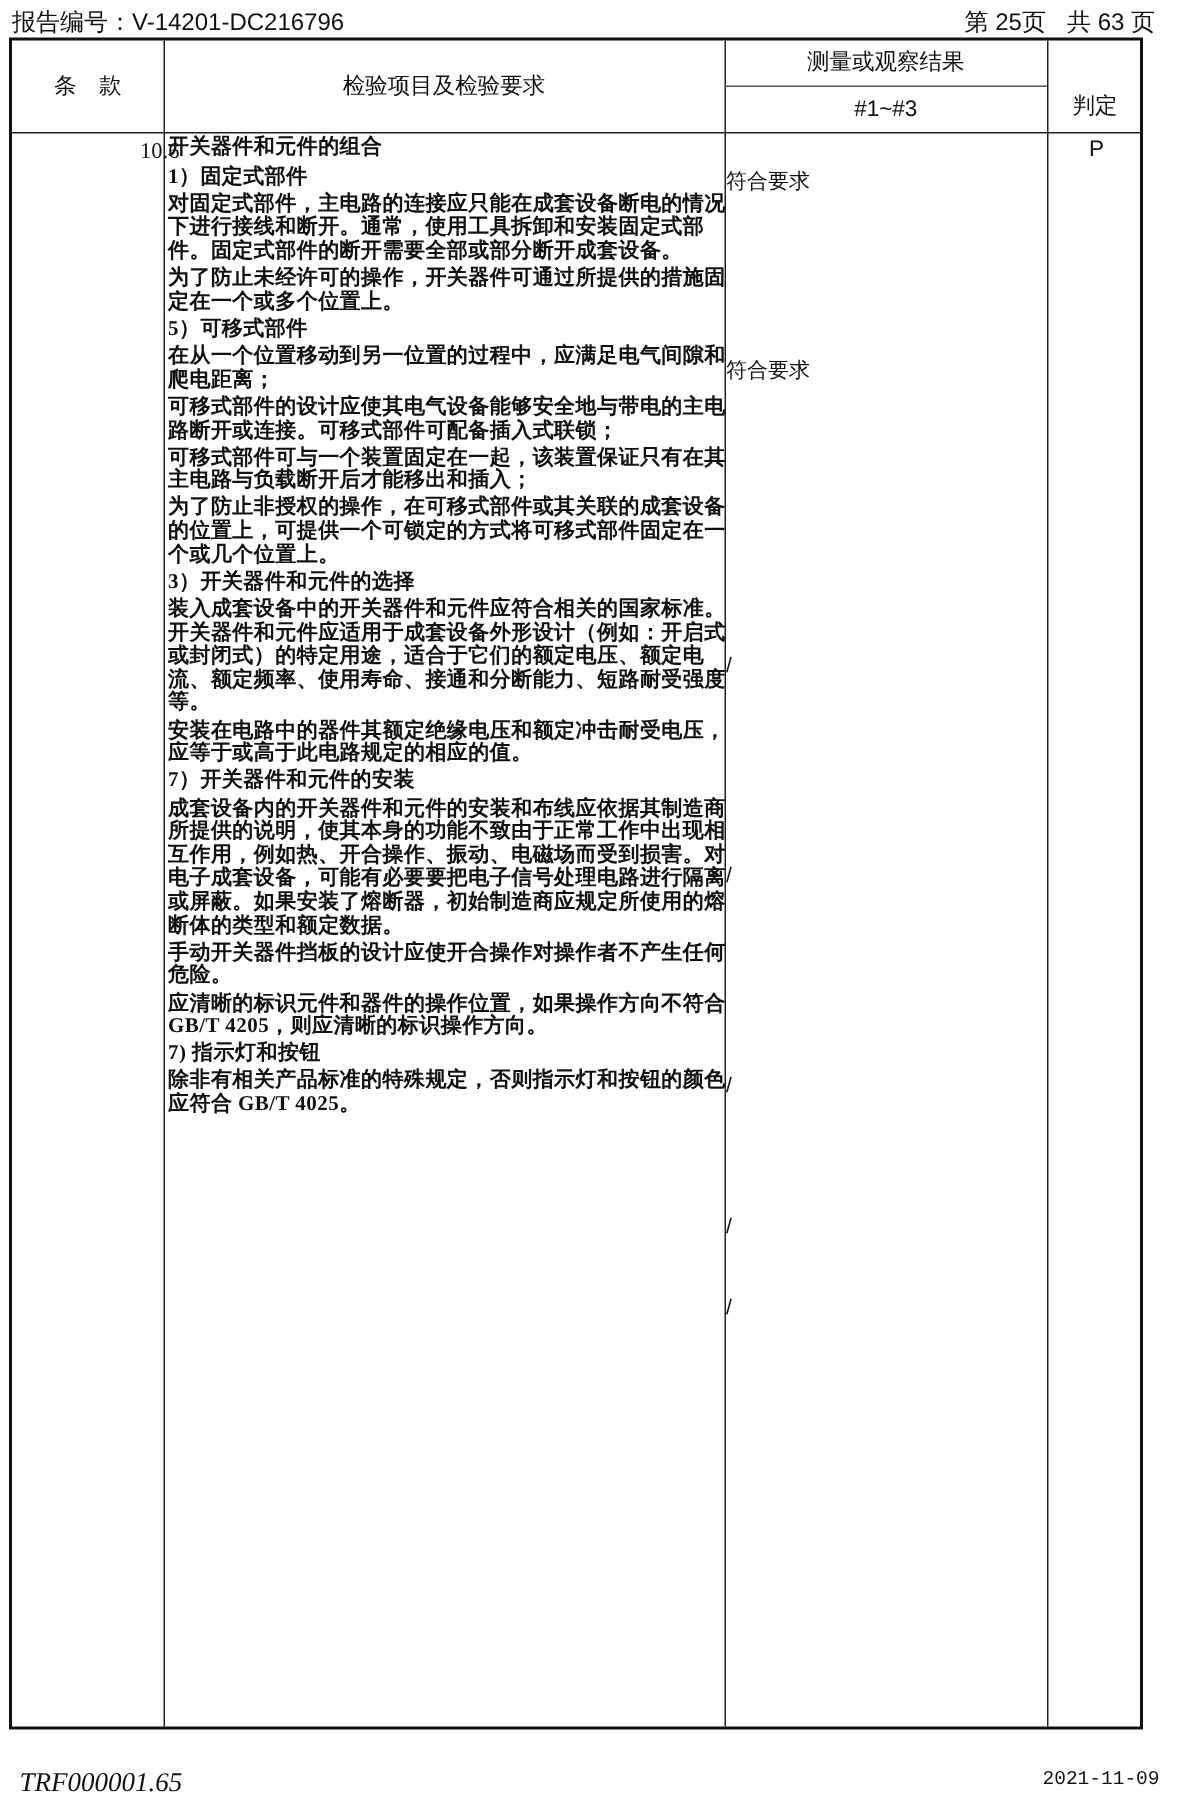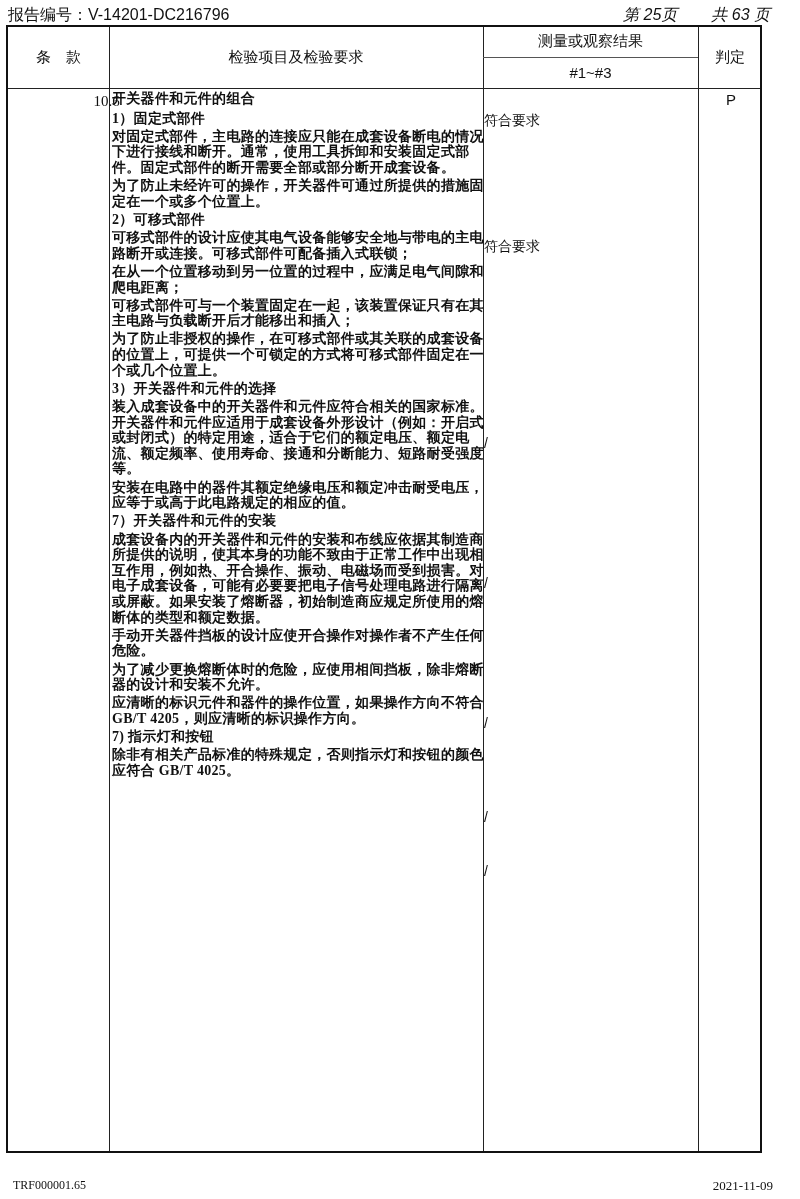--- a/index.html
+++ b/index.html
@@ -1,33 +1,33 @@
 <!DOCTYPE html>
 <html><head>
 <meta charset="utf-8">
 <style>
   html, body { margin:0; padding:0; background:#ffffff; }
   body { width:800px; height:1199px; position:relative; overflow:hidden; color:#111; }
   .sans { font-family: "Liberation Sans", "DejaVu Sans", sans-serif; }
   .serif { font-family: "Liberation Serif", "DejaVu Serif", serif; }
   #hdr-left { position:absolute; left:8px; top:5px; font-size:16px; }
   #hdr-right { position:absolute; right:30px; top:5px; font-size:16px; }
-  #hdr-right span { margin-left:34px;font-style:italic; }
+  #hdr-right span { margin-left:14px; }
   #tbl { position:absolute; left:6px; top:25px; width:756px; height:1128px; border:2px solid #111; box-sizing:border-box; }
   .vline { position:absolute; top:0; bottom:0; border-left:1px solid #222; }
   .hline { position:absolute; left:0; right:0; border-top:1px solid #222; }
   .hcell { position:absolute; font-size:15px; text-align:center; }
   .c1 { position:absolute; left:0; width:101px; top:66px; text-align:center; font-size:15px;padding-left:48px; }
   .c2 { position:absolute; left:104px; width:372px; top:64px; font-size:14px; line-height:15.6px; letter-spacing:0.3px;font-weight:bold; }
   .c2 p { margin:0 0 2.6px 0; }
   .c2 .head { margin-bottom:4px; }
   .c3item { position:absolute; left:476px; width:214px; text-align:left; font-size:14px; }
   .c4 { position:absolute; left:692px; width:62px; top:64px; text-align:center; font-size:15px; }
-  #ftr-left { position:absolute; left:13px; top:1178px; font-size:12px; }
-  #ftr-right { position:absolute; right:27px; top:1178px; font-size:13px; }
+  #ftr-left { position:absolute; left:13px; top:1178px; font-size:18px;font-style:italic; }
+  #ftr-right { position:absolute; right:27px; top:1178px; font-size:13px;font-family:Liberation Mono, monospace; }
 </style>
 </head>
 <body>
 
 <div id="hdr-left" class="sans">报告编号：V-14201-DC216796</div>
 <div id="hdr-right" class="sans">
   <span>第 25页</span><span>共 63 页</span>
 </div>
 
 <div id="tbl">
@@ -35,46 +35,45 @@
   <div class="vline" style="left:101px;"></div>
   <div class="vline" style="left:475px;"></div>
   <div class="vline" style="left:690px;"></div>
   <div class="hline" style="top:61px; border-top-width:1.5px;"></div>
   <div style="position:absolute; left:475px; width:215px; top:30px; border-top:1px solid #555;"></div>
 
   <div class="hcell sans" style="left:0; width:101px; top:21px;">条　款</div>
   <div class="hcell sans" style="left:101px; width:374px; top:21px;">检验项目及检验要求</div>
   <div class="hcell sans" style="left:475px; width:215px; top:5px;">测量或观察结果</div>
   <div class="hcell sans" style="left:475px; width:215px; top:37px;">#1~#3</div>
-  <div class="hcell sans" style="left:690px; width:64px; top:21px;">判定</div>
+  <div class="hcell sans" style="left:690px; width:64px; top:34px;">判定</div>
 
   <div class="c1 serif">10.6</div>
 
   <div class="c2 serif">
     <p class="head">开关器件和元件的组合</p>
 
     <p>1）固定式部件</p>
     <p>对固定式部件，主电路的连接应只能在成套设备断电的情况下进行接线和断开。通常，使用工具拆卸和安装固定式部件。固定式部件的断开需要全部或部分断开成套设备。</p>
     <p>为了防止未经许可的操作，开关器件可通过所提供的措施固定在一个或多个位置上。</p>
 
-    <p>2）可移式部件</p>
+    <p>5）可移式部件</p>
+    <p>在从一个位置移动到另一位置的过程中，应满足电气间隙和爬电距离；</p>
     <p>可移式部件的设计应使其电气设备能够安全地与带电的主电路断开或连接。可移式部件可配备插入式联锁；</p>
-    <p>在从一个位置移动到另一位置的过程中，应满足电气间隙和爬电距离；</p>
     <p>可移式部件可与一个装置固定在一起，该装置保证只有在其主电路与负载断开后才能移出和插入；</p>
     <p>为了防止非授权的操作，在可移式部件或其关联的成套设备的位置上，可提供一个可锁定的方式将可移式部件固定在一个或几个位置上。</p>
 
     <p>3）开关器件和元件的选择</p>
     <p>装入成套设备中的开关器件和元件应符合相关的国家标准。开关器件和元件应适用于成套设备外形设计（例如：开启式或封闭式）的特定用途，适合于它们的额定电压、额定电流、额定频率、使用寿命、接通和分断能力、短路耐受强度等。</p>
     <p>安装在电路中的器件其额定绝缘电压和额定冲击耐受电压，应等于或高于此电路规定的相应的值。</p>
 
     <p>7）开关器件和元件的安装</p>
     <p>成套设备内的开关器件和元件的安装和布线应依据其制造商所提供的说明，使其本身的功能不致由于正常工作中出现相互作用，例如热、开合操作、振动、电磁场而受到损害。对电子成套设备，可能有必要要把电子信号处理电路进行隔离或屏蔽。如果安装了熔断器，初始制造商应规定所使用的熔断体的类型和额定数据。</p>
 
     <p>手动开关器件挡板的设计应使开合操作对操作者不产生任何危险。</p>
-    <p>为了减少更换熔断体时的危险，应使用相间挡板，除非熔断器的设计和安装不允许。</p>
 
     <p>应清晰的标识元件和器件的操作位置，如果操作方向不符合 GB/T 4205，则应清晰的标识操作方向。</p>
 
     <p>7) 指示灯和按钮</p>
     <p>除非有相关产品标准的特殊规定，否则指示灯和按钮的颜色应符合 GB/T 4025。</p>
   </div>
 
   <div class="c3item serif" style="top:85px;">符合要求</div>
   <div class="c3item serif" style="top:211px;">符合要求</div>
   <div class="c3item sans" style="top:408px;">/</div>

